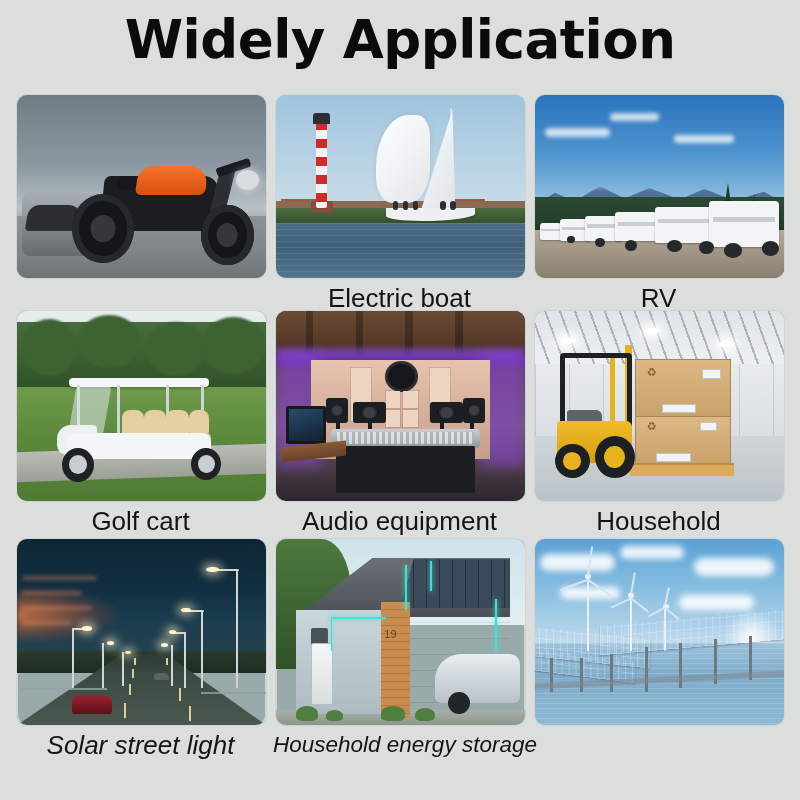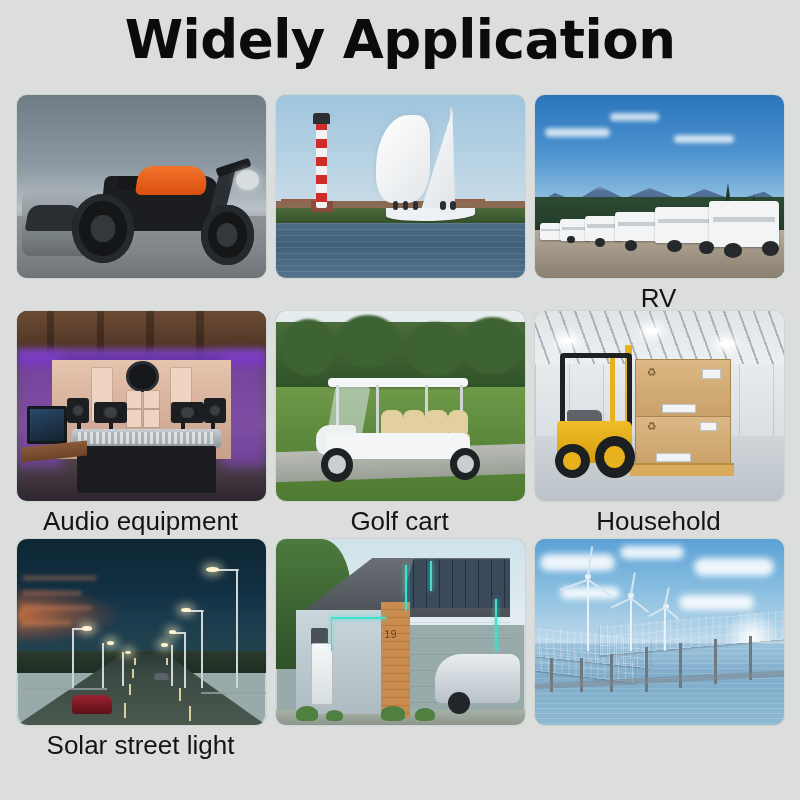--- a/index.html
+++ b/index.html
@@ -49,21 +49,21 @@
     position:absolute;left:0;width:253px;
     text-align:center;
     color:#141414;
     font-family:"Liberation Sans",sans-serif;
     font-size:26px;
     line-height:30px;
     white-space:nowrap;
   }
   .cell.r1 .caption{top:191px;}
   .cell.r2 .caption{top:198px;}
-  .cell.r3 .caption{top:194px;}
+  .cell.r3 .caption{top:194px;font-style:italic;}
   .caption.small{font-size:22.5px;}
 
   
   .mc-sky{position:absolute;inset:0;background:linear-gradient(180deg,#6f7b85 0%,#8e9aa3 40%,#b9c1c6 62%,#9fa6a9 70%,#8b9093 100%);}
   .mc-ground{position:absolute;left:0;right:0;bottom:0;height:34%;background:linear-gradient(180deg,#8d9295 0%,#7e8487 60%,#6d7376 100%);}
   .mc-body{position:absolute;left:34%;bottom:26%;width:46%;height:30%;background:#1b1d20;border-radius:6px 16px 4px 4px;transform:skewX(-6deg);}
   .mc-tank{position:absolute;left:48%;bottom:45%;width:28%;height:16%;background:linear-gradient(180deg,#f4732a,#d94f10);border-radius:14px 20px 6px 6px;transform:skewX(-9deg);}
   .mc-seat{position:absolute;left:40%;bottom:48%;width:16%;height:8%;background:#16181a;border-radius:10px 4px 2px 8px;}
   .mc-wheel{position:absolute;border-radius:50%;background:#141618;box-shadow:inset 0 0 0 7px #25282c;}
   .mc-wheel.rear{left:22%;bottom:8%;width:25%;height:38%;}
@@ -258,20 +258,21 @@
           <div class="bt-main"></div>
           <div class="bt-water"></div>
           <div class="bt-hull"></div>
           <div class="bt-crew" style="left:47%"></div>
           <div class="bt-crew" style="left:51%"></div>
           <div class="bt-crew" style="left:55%"></div>
           <div class="bt-crew" style="left:66%"></div>
           <div class="bt-crew" style="left:70%"></div>
         </div>
       </div>
+      <div class="caption">Electric boat</div>
     </div>
 
     <div class="cell r1">
       <div class="thumb">
         <div class="scene">
           <div class="rv-sky"></div>
           <div class="rv-cloud" style="left:4%;top:18%;width:26%;height:5%;"></div>
           <div class="rv-cloud" style="left:30%;top:10%;width:20%;height:4%;"></div>
           <div class="rv-cloud" style="left:56%;top:22%;width:24%;height:4%;"></div>
           <div class="rv-mtn"></div>
@@ -290,20 +291,56 @@
           <div class="rv-tire" style="left:13%;top:77%;width:3%;height:4%;"></div>
           <div class="rv-tire" style="left:24%;top:78%;width:4%;height:5%;"></div>
           <div class="rv-tire" style="left:36%;top:79%;width:5%;height:6%;"></div>
           <div class="rv-tire" style="left:53%;top:79%;width:6%;height:7%;"></div>
           <div class="rv-tire" style="left:66%;top:80%;width:6%;height:7%;"></div>
           <div class="rv-tire" style="left:76%;top:81%;width:7%;height:8%;"></div>
           <div class="rv-tire" style="left:91%;top:80%;width:7%;height:8%;"></div>
         </div>
       </div>
       <div class="caption">RV</div>
+    </div>
+
+    <div class="cell r2">
+      <div class="thumb">
+        <div class="scene">
+          <div class="gc-sky"></div>
+          <div class="gc-trees"></div>
+          <div class="gc-tree" style="left:2%;top:4%;width:22%;height:30%;"></div>
+          <div class="gc-tree" style="left:24%;top:2%;width:26%;height:28%;"></div>
+          <div class="gc-tree" style="left:52%;top:6%;width:24%;height:28%;"></div>
+          <div class="gc-tree" style="left:74%;top:3%;width:26%;height:30%;"></div>
+          <div class="gc-grass"></div>
+          <div class="gc-path"></div>
+          <div class="gc-roof"></div>
+          <div class="gc-post" style="left:24%;top:39%;height:28%"></div>
+          <div class="gc-post" style="left:40%;top:39%;height:26%"></div>
+          <div class="gc-post" style="left:60%;top:39%;height:26%"></div>
+          <div class="gc-post" style="left:74%;top:39%;height:28%"></div>
+          <div class="gc-shield"></div>
+          <div class="gc-seat" style="left:42%;top:52%;width:9%;height:14%;"></div>
+          <div class="gc-seat" style="left:51%;top:52%;width:9%;height:14%;"></div>
+          <div class="gc-seat" style="left:60%;top:52%;width:9%;height:14%;"></div>
+          <div class="gc-seat" style="left:69%;top:52%;width:8%;height:13%;"></div>
+          <div class="gc-seatb" style="left:40%;top:64%;width:22%;height:5%;"></div>
+          <div class="gc-seatb" style="left:60%;top:64%;width:18%;height:5%;"></div>
+          <div class="gc-nose"></div>
+          <div class="gc-bodym"></div>
+          <div class="gc-tire" style="left:18%;top:72%;width:13%;height:18%;">
+              <div class="gc-rim"></div>
+            </div>
+          <div class="gc-tire" style="left:70%;top:72%;width:12%;height:17%;">
+              <div class="gc-rim"></div>
+            </div>
+        </div>
+      </div>
+      <div class="caption">Golf cart</div>
     </div>
 
     <div class="cell r2">
       <div class="thumb">
         <div class="scene">
           <div class="au-bg"></div>
           <div class="au-ceil"></div>
           <div class="au-beam" style="left:12%"></div>
           <div class="au-beam" style="left:32%"></div>
           <div class="au-beam" style="left:52%"></div>
@@ -327,56 +364,20 @@
           <div class="au-spk" style="left:31%;top:48%;width:13%;height:11%;"></div>
           <div class="au-spk" style="left:62%;top:48%;width:13%;height:11%;"></div>
           <div class="au-spk" style="left:75%;top:46%;width:9%;height:13%;"></div>
           <div class="au-mon"></div>
           <div class="au-desk"></div>
           <div class="au-deskbody"></div>
           <div class="au-wood"></div>
         </div>
       </div>
       <div class="caption">Audio equipment</div>
-    </div>
-
-    <div class="cell r2">
-      <div class="thumb">
-        <div class="scene">
-          <div class="gc-sky"></div>
-          <div class="gc-trees"></div>
-          <div class="gc-tree" style="left:2%;top:4%;width:22%;height:30%;"></div>
-          <div class="gc-tree" style="left:24%;top:2%;width:26%;height:28%;"></div>
-          <div class="gc-tree" style="left:52%;top:6%;width:24%;height:28%;"></div>
-          <div class="gc-tree" style="left:74%;top:3%;width:26%;height:30%;"></div>
-          <div class="gc-grass"></div>
-          <div class="gc-path"></div>
-          <div class="gc-roof"></div>
-          <div class="gc-post" style="left:24%;top:39%;height:28%"></div>
-          <div class="gc-post" style="left:40%;top:39%;height:26%"></div>
-          <div class="gc-post" style="left:60%;top:39%;height:26%"></div>
-          <div class="gc-post" style="left:74%;top:39%;height:28%"></div>
-          <div class="gc-shield"></div>
-          <div class="gc-seat" style="left:42%;top:52%;width:9%;height:14%;"></div>
-          <div class="gc-seat" style="left:51%;top:52%;width:9%;height:14%;"></div>
-          <div class="gc-seat" style="left:60%;top:52%;width:9%;height:14%;"></div>
-          <div class="gc-seat" style="left:69%;top:52%;width:8%;height:13%;"></div>
-          <div class="gc-seatb" style="left:40%;top:64%;width:22%;height:5%;"></div>
-          <div class="gc-seatb" style="left:60%;top:64%;width:18%;height:5%;"></div>
-          <div class="gc-nose"></div>
-          <div class="gc-bodym"></div>
-          <div class="gc-tire" style="left:18%;top:72%;width:13%;height:18%;">
-              <div class="gc-rim"></div>
-            </div>
-          <div class="gc-tire" style="left:70%;top:72%;width:12%;height:17%;">
-              <div class="gc-rim"></div>
-            </div>
-        </div>
-      </div>
-      <div class="caption">Golf cart</div>
     </div>
 
     <div class="cell r2">
       <div class="thumb">
         <div class="scene">
           <div class="fk-bg"></div>
           <div class="fk-roof"></div>
           <div class="fk-truss" style="left:0;right:0;"></div>
           <div class="fk-lamp" style="left:10%;top:14%"></div>
           <div class="fk-lamp" style="left:44%;top:9%"></div>
@@ -476,20 +477,21 @@
           <div class="he-flow" style="left:62%;top:12%;width:1.5px;height:16%;"></div>
           <div class="he-flow" style="left:88%;top:32%;width:1.5px;height:28%;"></div>
           <div class="he-car"></div>
           <div class="he-cartire" style="right:22%;top:82%;width:9%;height:12%;"></div>
           <div class="he-bush" style="left:42%;width:10%;height:8%;"></div>
           <div class="he-bush" style="left:56%;width:8%;height:7%;"></div>
           <div class="he-bush" style="left:8%;width:9%;height:8%;"></div>
           <div class="he-bush" style="left:20%;width:7%;height:6%;"></div>
         </div>
       </div>
+      <div class="caption small">Household energy storage</div>
     </div>
 
     <div class="cell r3">
       <div class="thumb">
         <div class="scene">
           <div class="es-sky"></div>
           <div class="es-cloud" style="left:2%;top:8%;width:30%;height:9%;"></div>
           <div class="es-cloud" style="left:34%;top:4%;width:26%;height:7%;"></div>
           <div class="es-cloud" style="left:64%;top:10%;width:32%;height:10%;"></div>
           <div class="es-cloud" style="left:10%;top:26%;width:24%;height:6%;"></div>

